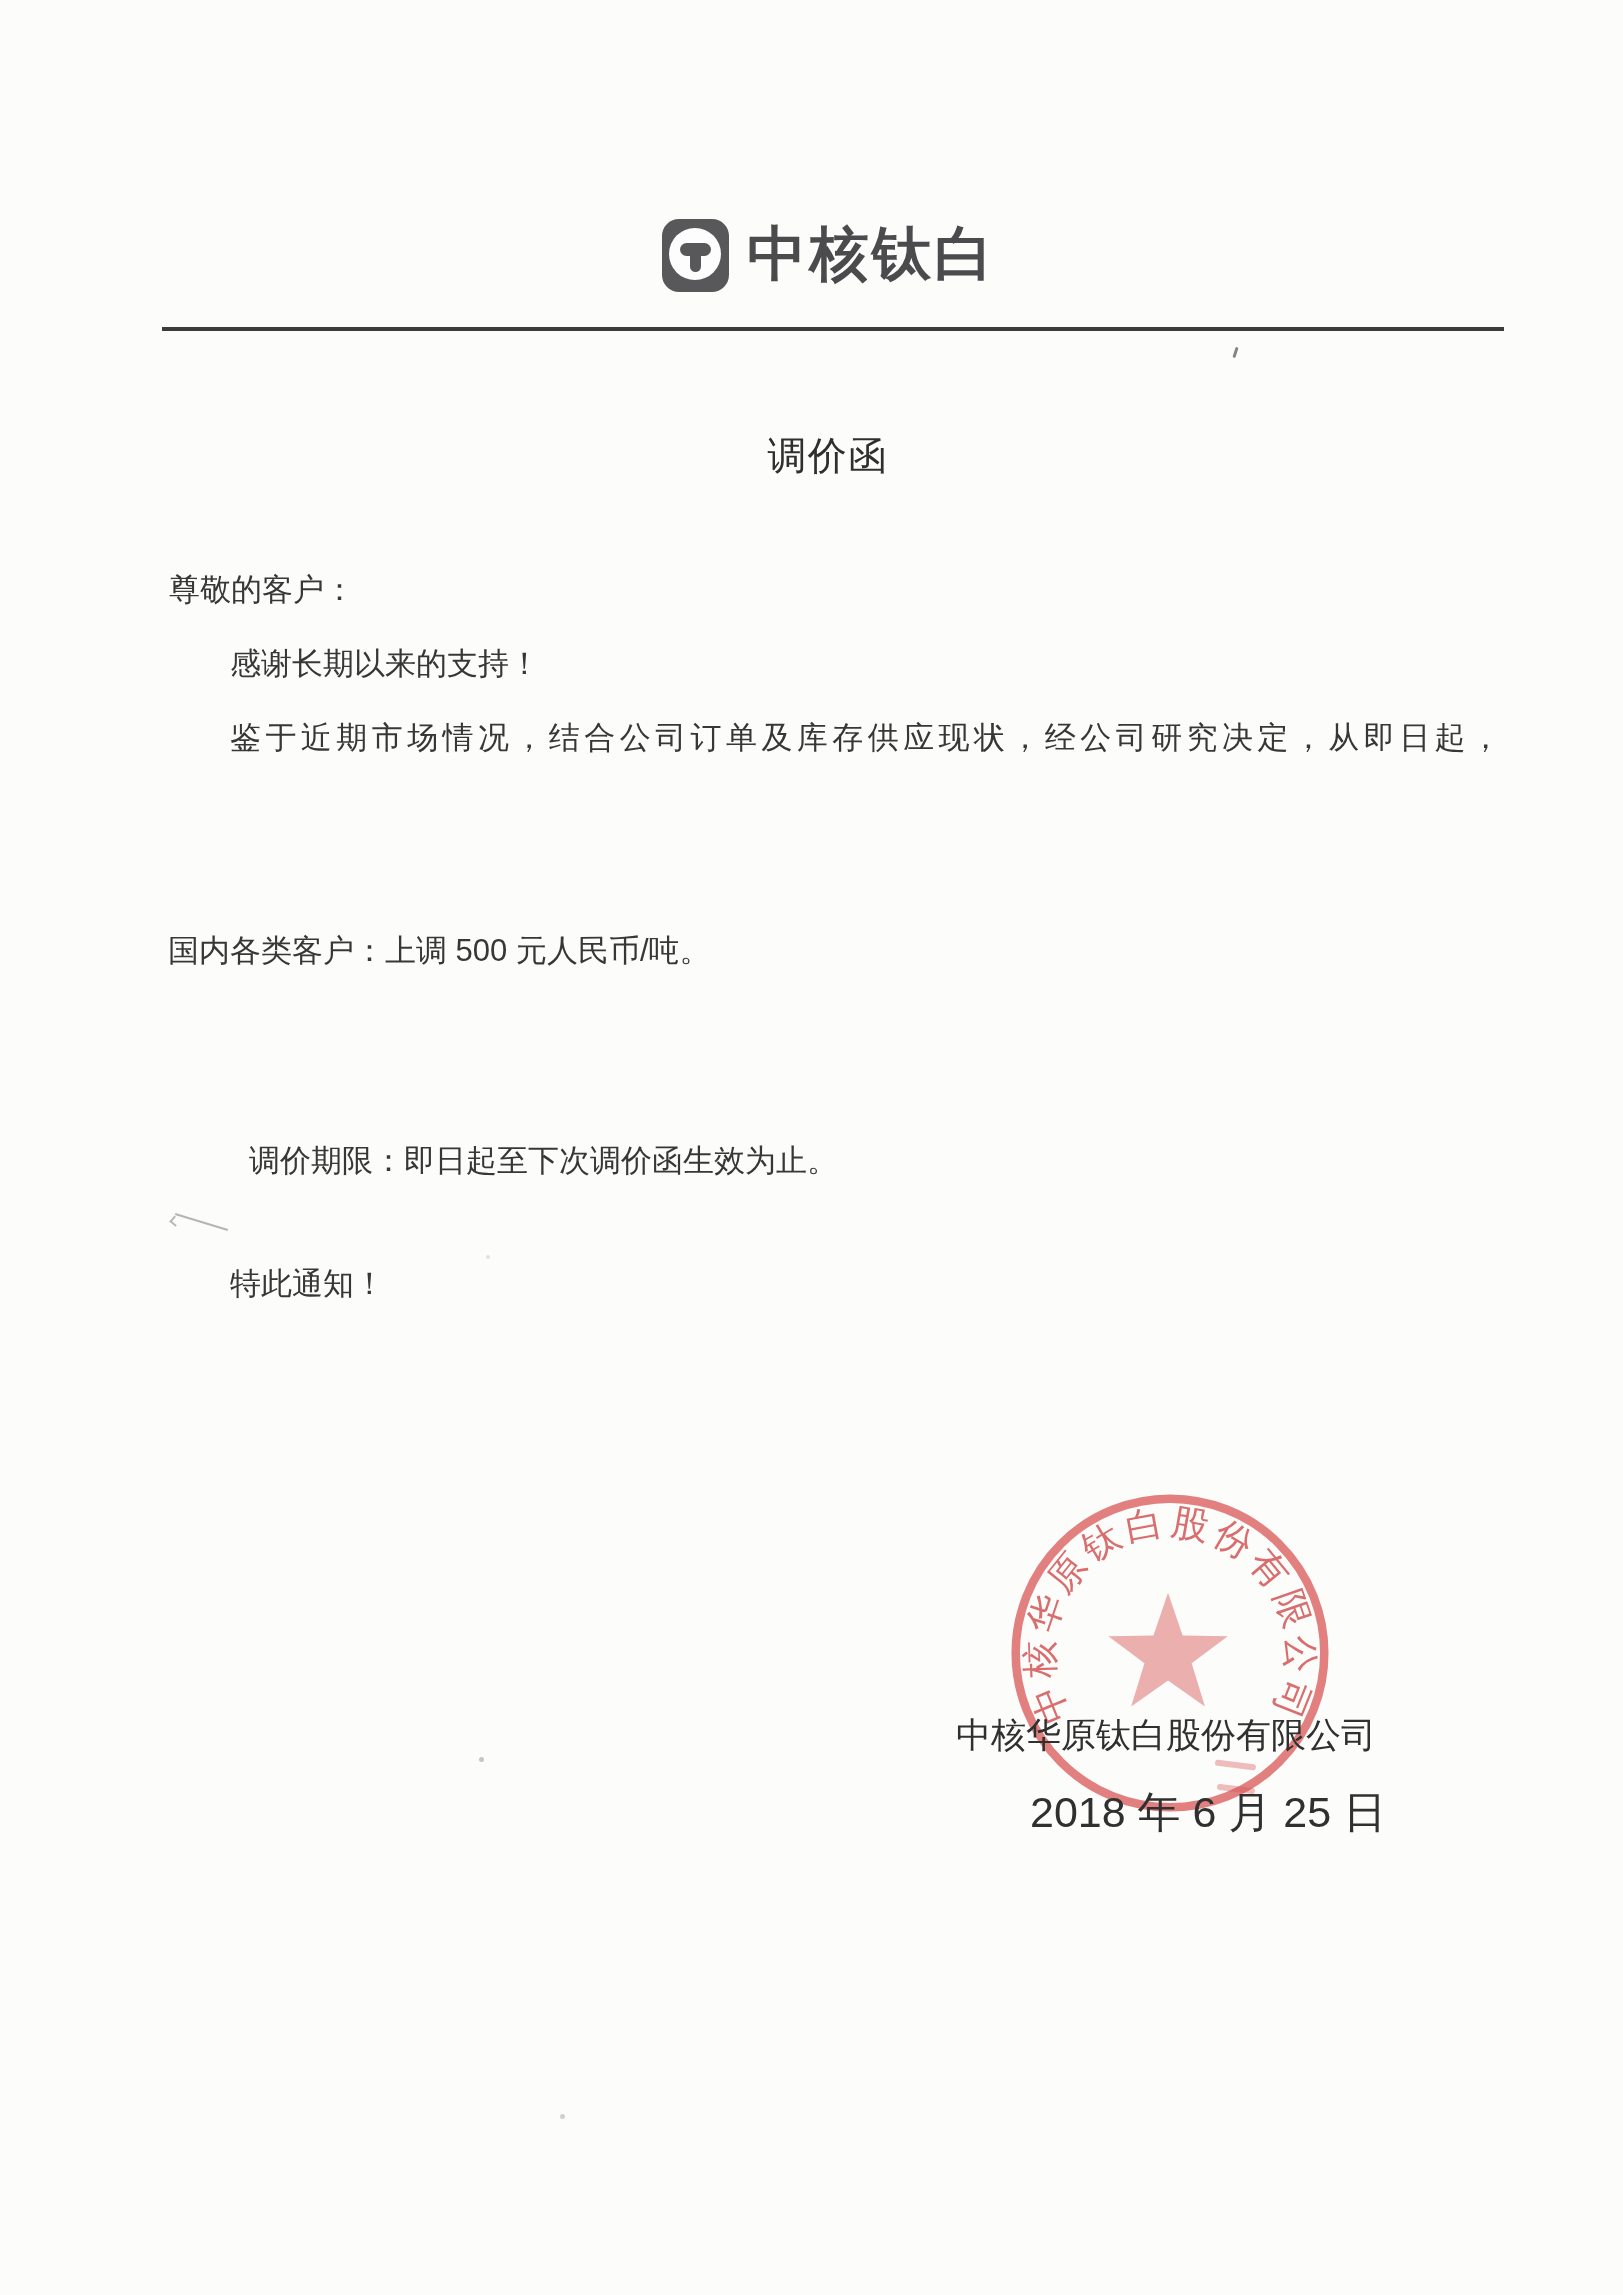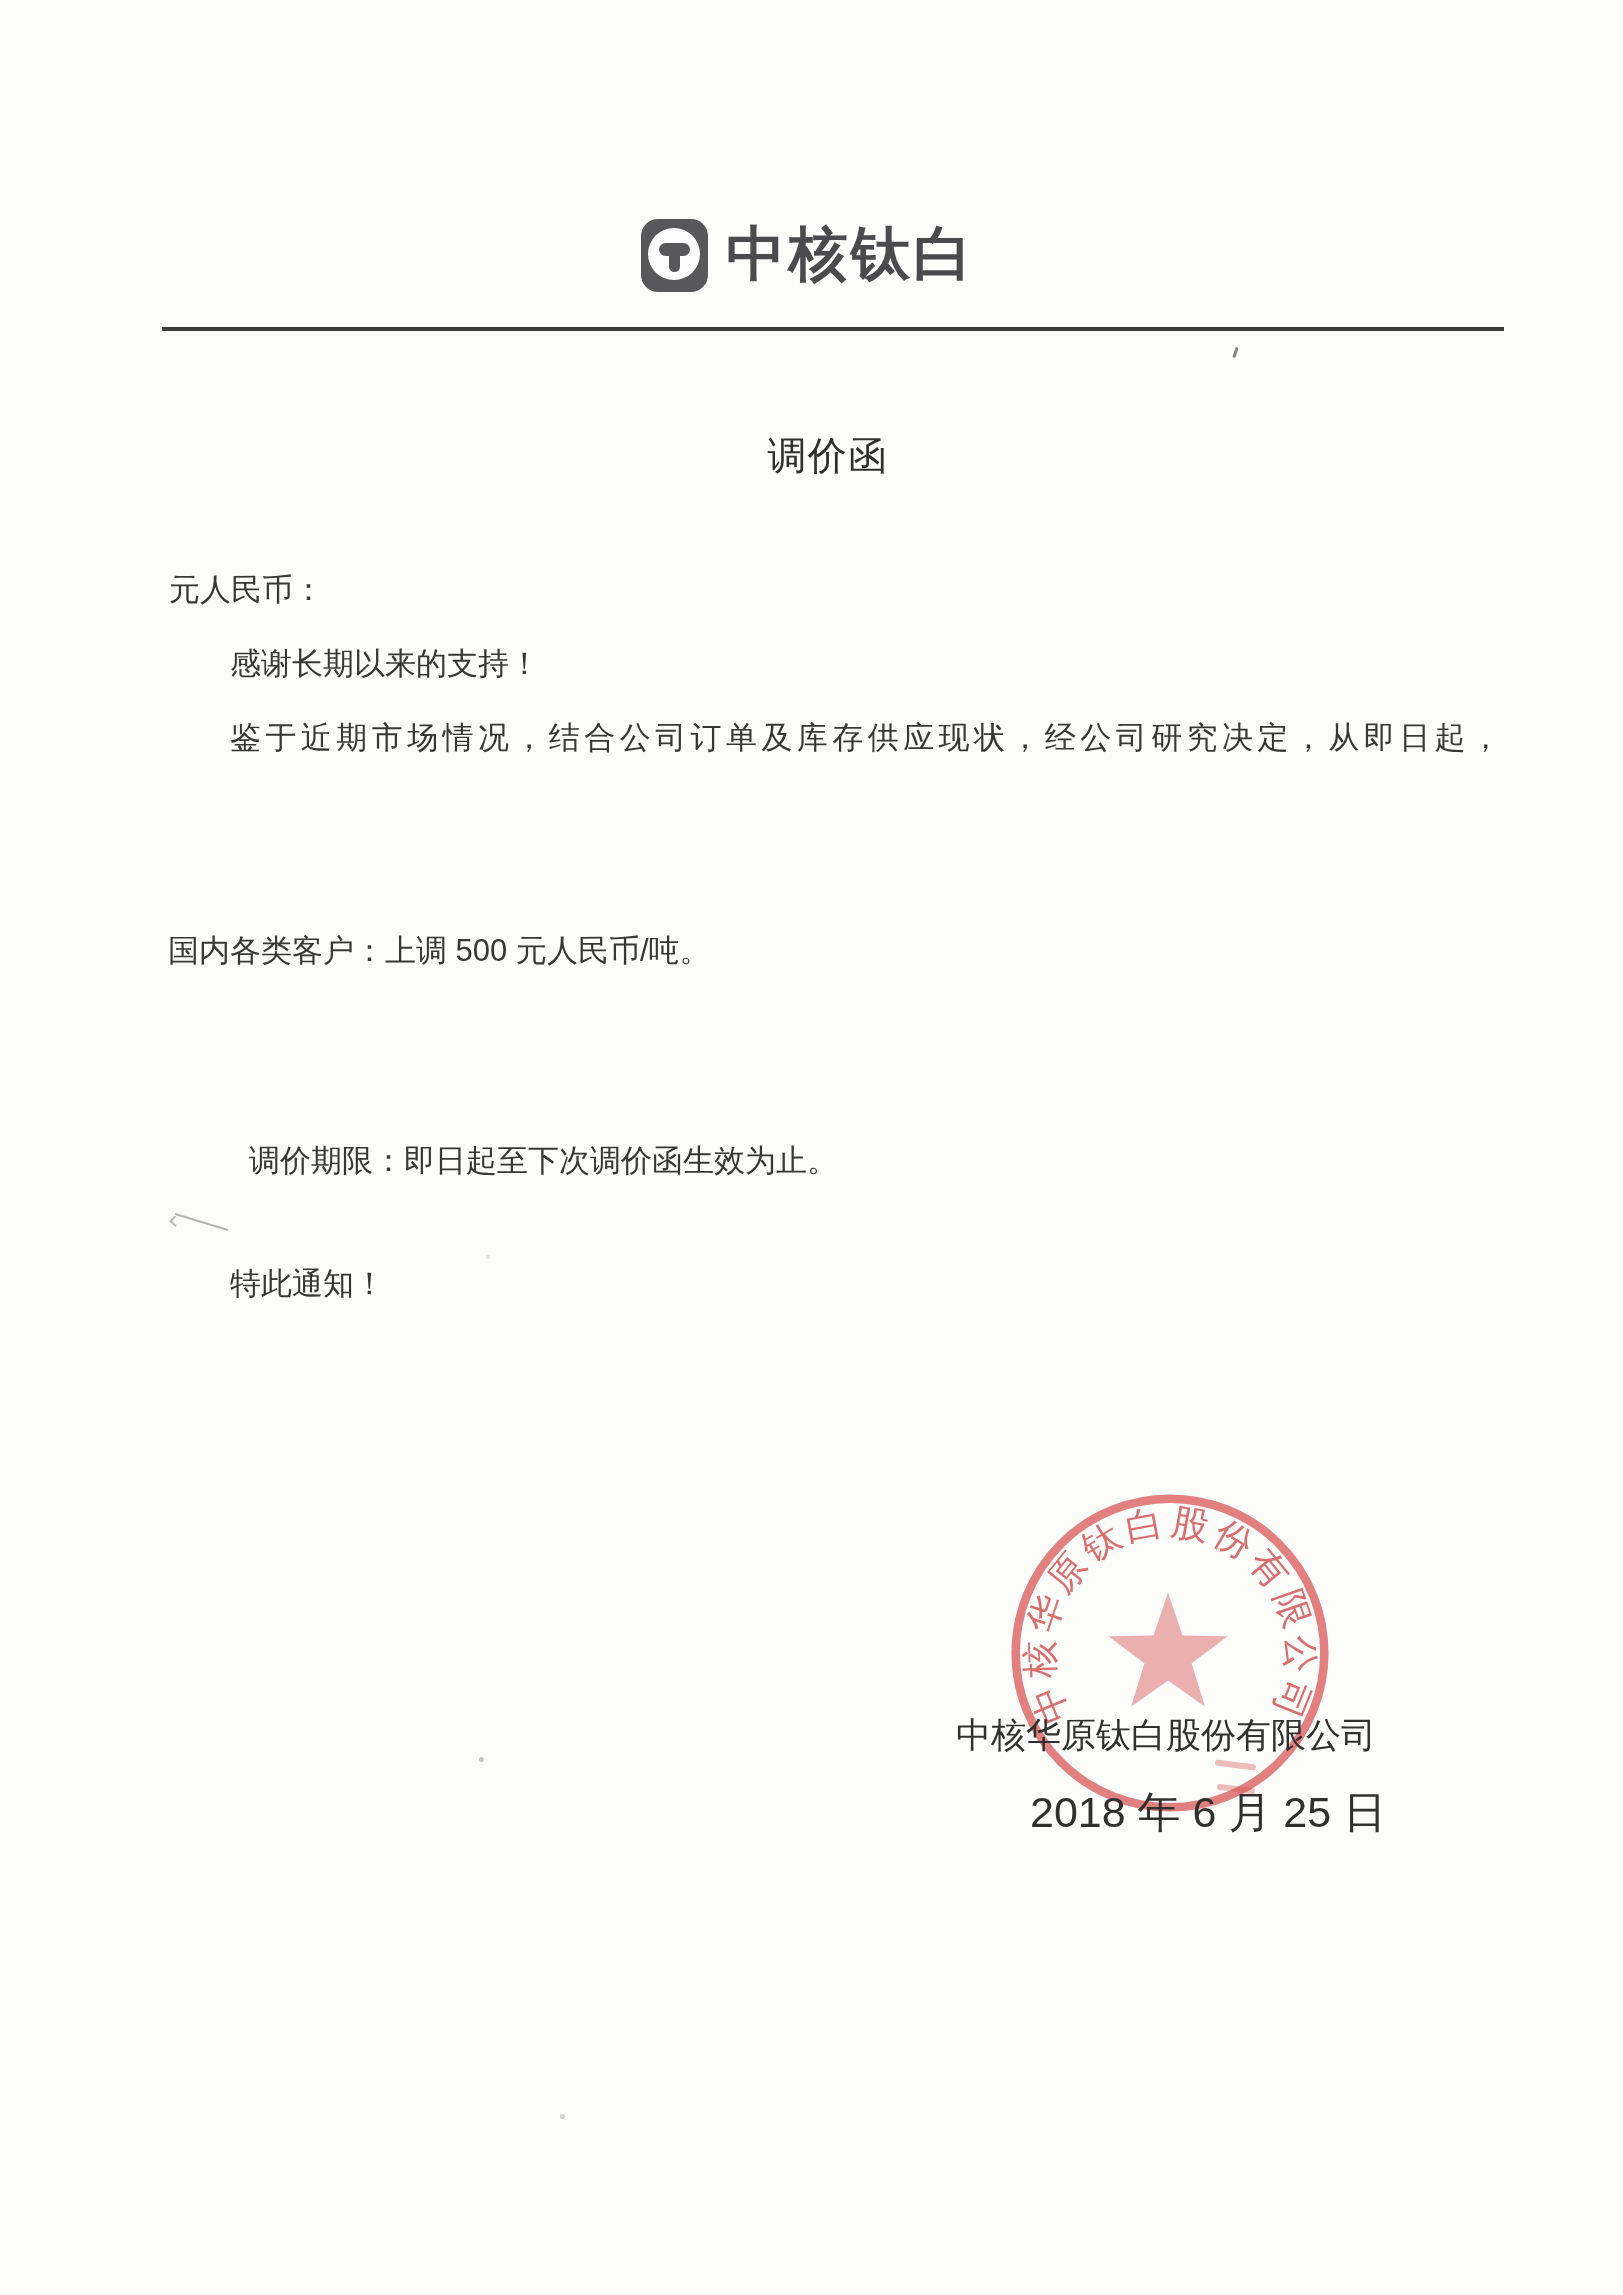--- a/index.html
+++ b/index.html
@@ -6,21 +6,21 @@
   body{
     width:1624px;height:2295px;
     background:#f4f4f2;
     font-family:"Liberation Sans","DejaVu Sans",sans-serif;
   }
   .page{
     position:relative;width:1624px;height:2295px;overflow:hidden;
     background:#fcfcfb;color:#363636;
   }
   
-  .logo-row{position:absolute;left:641px;top:217px;height:76px;display:flex;align-items:center;}
+  .logo-row{position:absolute;left:662px;top:217px;height:76px;display:flex;align-items:center;}
   .logo-icon{position:relative;width:67px;height:73px;background:#58585a;border-radius:17px;flex:0 0 auto;}
   .logo-icon .disc{position:absolute;left:7.2px;top:9.8px;width:52px;height:52px;background:#fdfdfd;border-radius:50%;}
   .logo-icon .t-cap{position:absolute;left:17.7px;top:24px;width:31px;height:13px;background:#58585a;border-radius:6.5px;}
   .logo-icon .t-stem{position:absolute;left:27.5px;top:31px;width:11.8px;height:22px;background:#58585a;border-radius:0 0 5.9px 5.9px;}
   .logo-text{margin-left:18.3px;font-size:59px;font-weight:bold;color:#4b4b4d;letter-spacing:3.3px;white-space:nowrap;}
   .rule{position:absolute;left:162px;top:327px;width:1342px;height:3.9px;background:#3c3c3c;}
   
   .title{position:absolute;left:0;top:429px;width:1656px;text-align:center;font-size:39px;color:#2f2f2f;letter-spacing:1.3px;}
   .line{position:absolute;font-size:31px;color:#373737;white-space:nowrap;}
   .l1{left:169px;top:569px;}
@@ -61,21 +61,21 @@
       <div class="disc"></div>
       <div class="t-cap"></div>
       <div class="t-stem"></div>
     </div>
     <div class="logo-text">中核钛白</div>
   </div>
   <div class="rule"></div>
 
   <div class="title">调价函</div>
 
-  <div class="line l1">元人民币：</div>
+  <div class="line l1">尊敬的客户：</div>
   <div class="line l2">感谢长期以来的支持！</div>
   <div class="line l3">鉴于近期市场情况，结合公司订单及库存供应现状，经公司研究决定，从即日起，</div>
   <div class="line l5">国内各类客户：上调 500 元人民币/吨。</div>
   <div class="line l7">调价期限：即日起至下次调价函生效为止。</div>
   <div class="line l8">特此通知！</div>
 
   <svg class="stamp" viewBox="0 0 520 520">
     <circle class="seal-ring" cx="260" cy="260" r="236"></circle>
     <path class="seal-star" d="M257,168 L279.3,233.3 L348.3,234.3 L293.1,275.7 L313.4,341.7 L257,302 L200.6,341.7 L220.9,275.7 L165.7,234.3 L234.7,233.3 Z"></path>
     <defs>

